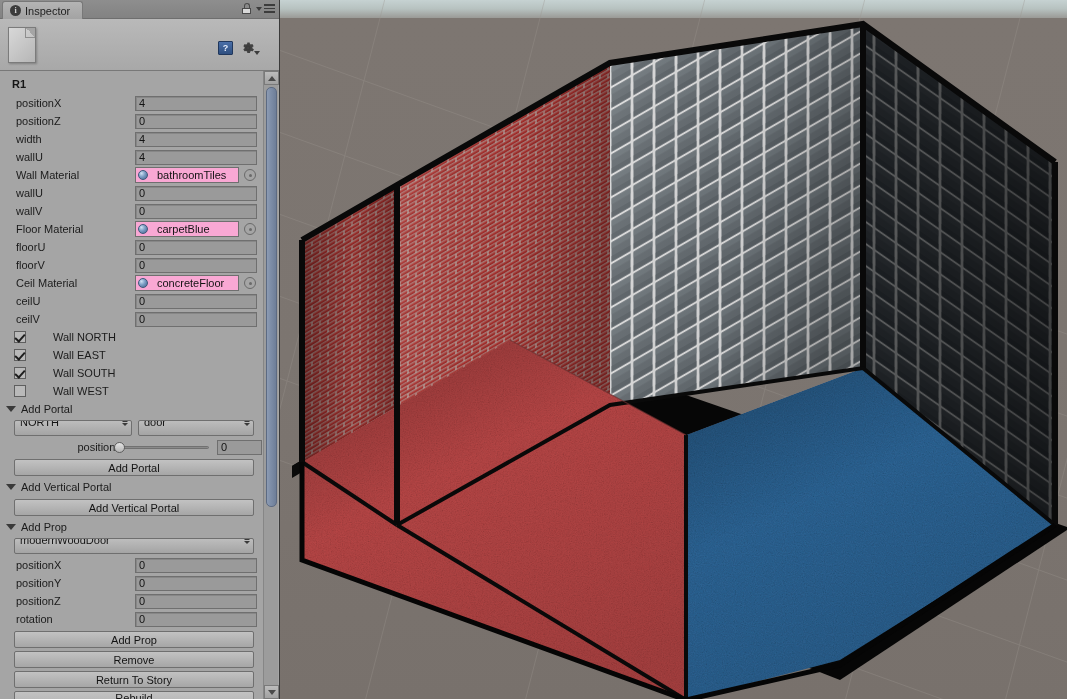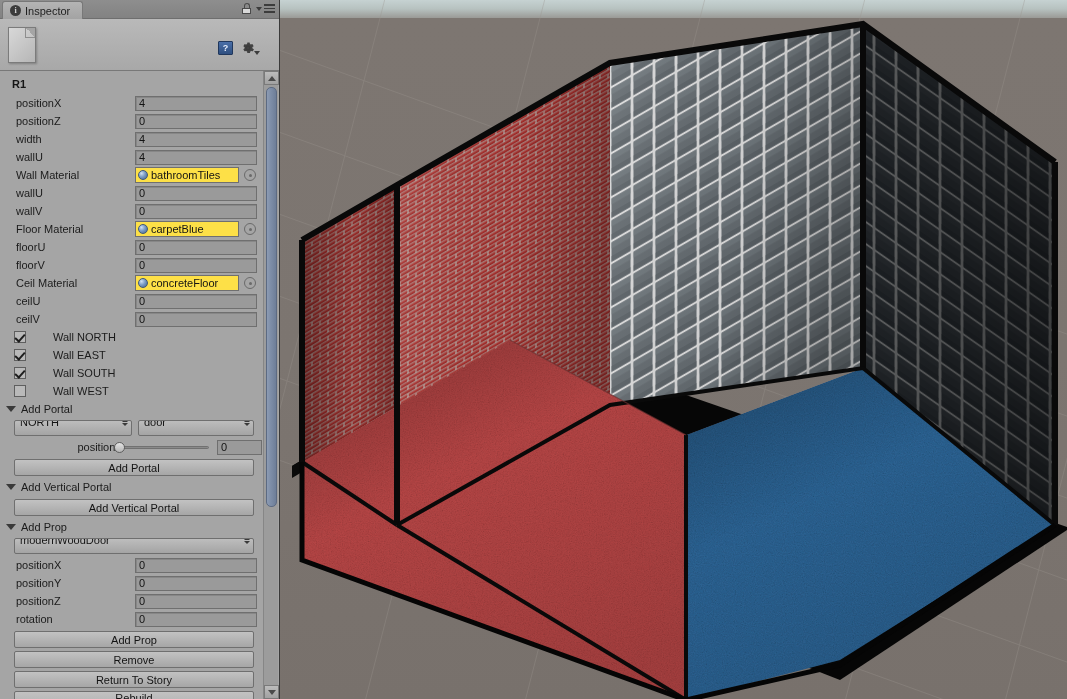--- a/index.html
+++ b/index.html
@@ -131,23 +131,23 @@
     border: 1px solid #6f6f6f;
     box-shadow: inset 1px 1px 0 rgba(0,0,0,.12);
     font-size: 11px; color: #131313;
     line-height: 13px; padding: 0 3px;
     overflow: hidden; white-space: nowrap;
   }
 
   
   .objfield {
     width: 104px; height: 16px;
-    background: #fde047;
+    background: #f9a8d4;
     border: 1px solid #6f6f6f;
-    display: flex; align-items: center; gap: 3px;
+    display: flex; align-items: center; gap: 9px;
     padding: 0 2px; font-size: 11px; color: #131313;
     overflow: hidden; white-space: nowrap;
   }
   .mat-ball {
     flex: 0 0 auto;
     width: 10px; height: 10px; border-radius: 50%;
     background: radial-gradient(circle at 32% 30%, #cfe0f2 0%, #7b9cc4 45%, #45648c 100%);
     border: 1px solid #3f587a;
   }
   .picker {

